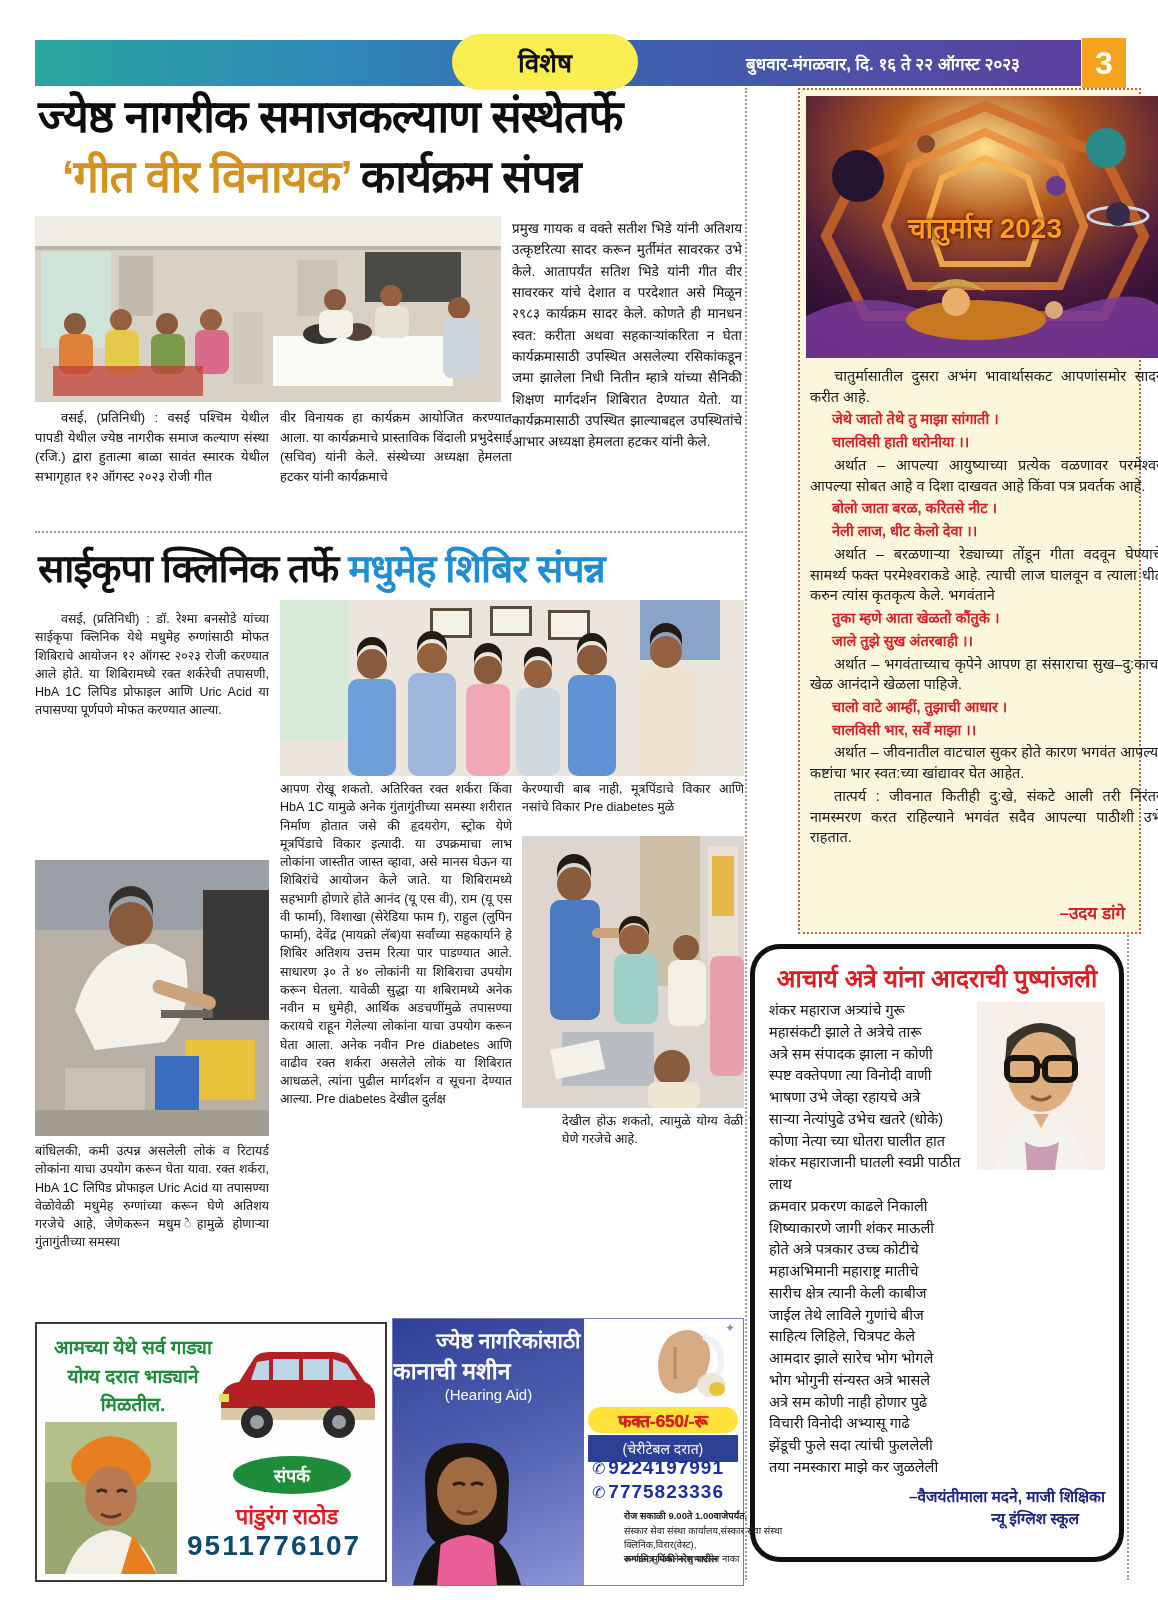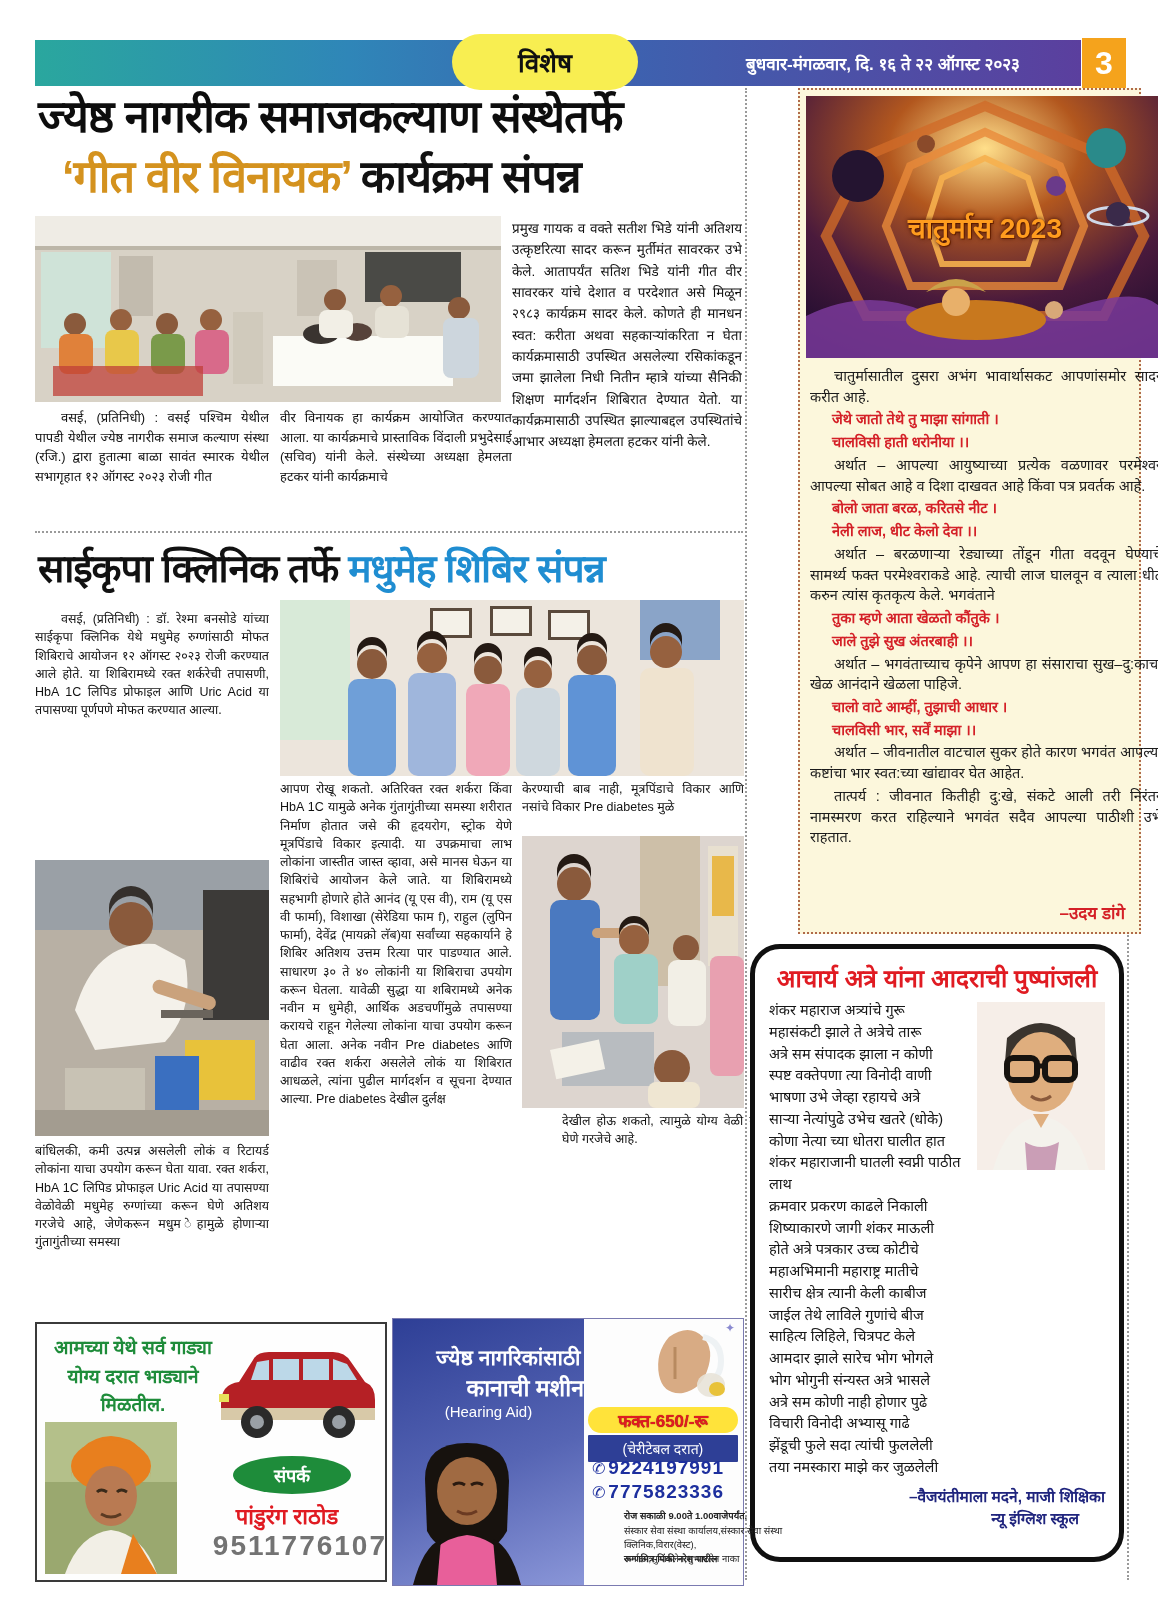--- a/index.html
+++ b/index.html
@@ -66,26 +66,26 @@
   .atre-sign{color:#20257e;font-weight:bold;font-size:15.5px;text-align:right;margin-top:6px;}
   .atre-sign2{color:#20257e;font-weight:bold;font-size:15.5px;text-align:right;margin-right:26px;}
   
   .carad{left:35px;top:1322px;width:352px;height:260px;border:2px solid #3a3a3a;background:#fefefe;box-sizing:border-box;}
   .carad-text{position:absolute;left:6px;top:10px;width:180px;color:#1e8c3a;font-weight:800;font-size:19px;text-align:center;line-height:1.5;}
   .car-img{position:absolute;right:4px;top:8px;width:168px;height:120px;}
   .turban-img{position:absolute;left:8px;top:98px;width:132px;height:152px;overflow:hidden;}
   .contact-oval{position:absolute;left:196px;top:132px;width:118px;height:38px;background:#1e8c3a;border-radius:50%;
                 color:#fff;font-weight:bold;font-size:18px;display:flex;align-items:center;justify-content:center;}
   .car-name{position:absolute;left:150px;top:176px;width:200px;text-align:center;color:#e01b22;font-weight:800;font-size:22px;}
-  .car-phone{position:absolute;left:150px;top:206px;width:200px;text-align:right;color:#737373;font-weight:800;font-size:28px;letter-spacing:2px;}
+  .car-phone{position:absolute;left:150px;top:206px;width:200px;text-align:left;color:#0c4a6e;font-weight:800;font-size:28px;letter-spacing:2px;}
   
   .hearad{left:392px;top:1318px;width:352px;height:268px;border:1px solid #7a7ab0;box-sizing:border-box;background:#fff;display:flex;}
   .hear-left{position:relative;width:192px;height:100%;background:linear-gradient(160deg,#2e3f96 0%,#5665b4 55%,#8a96d8 100%);overflow:hidden;}
-  .hear-t1{position:relative;color:#fff;font-weight:800;font-size:21px;text-align:center;margin-top:24px;padding-left:40px;}
-  .hear-t2{position:relative;color:#fff;font-weight:800;font-size:23px;text-align:right;}
+  .hear-t1{position:relative;color:#fff;font-weight:800;font-size:21px;text-align:center;margin-top:7px;padding-left:40px;}
+  .hear-t2{position:relative;color:#fff;font-weight:800;font-size:23px;text-align:left;}
   .hear-t3{position:relative;color:#fff;font-weight:normal;font-size:15px;text-align:center;}
   .hear-woman{position:absolute;left:10px;bottom:0;width:128px;height:150px;}
   .hear-right{position:relative;width:160px;height:100%;background:#fdfdfd;}
   .aid-img{position:absolute;right:6px;top:4px;width:92px;height:84px;}
   .price-badge{position:absolute;left:4px;top:88px;width:150px;height:26px;background:#ffe33a;border-radius:13px;
                color:#e01b22;font-weight:800;font-size:17px;display:flex;align-items:center;justify-content:center;text-shadow:0 0 1px #7a0000;}
   .price-note{position:absolute;left:4px;top:116px;width:150px;height:27px;background:#2e3f96;color:#fff;font-size:14px;
               display:flex;align-items:center;justify-content:center;border-radius:1px;}
   .hear-ph{position:absolute;left:8px;width:150px;color:#1d2f9e;font-weight:800;font-size:19px;letter-spacing:1px;}
   .hear-ph .ic{color:#1d2f9e;font-size:16px;margin-right:2px;}

